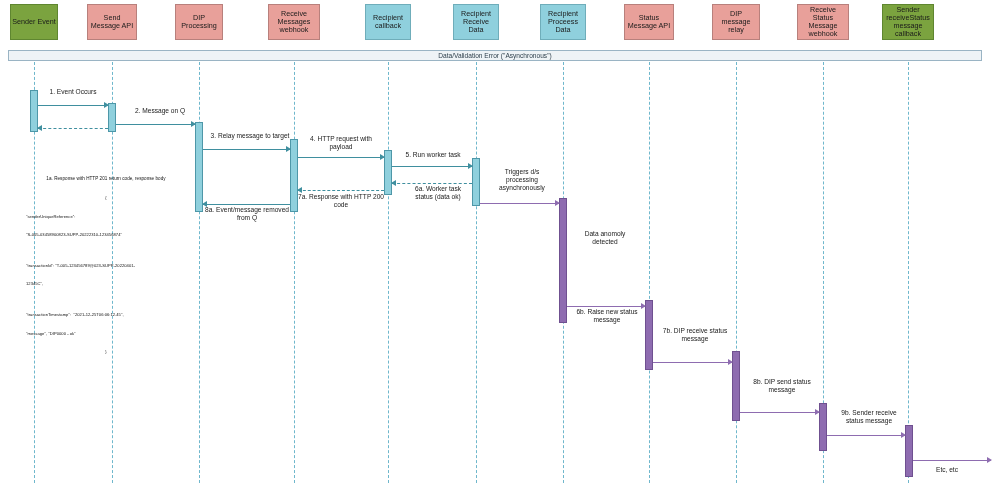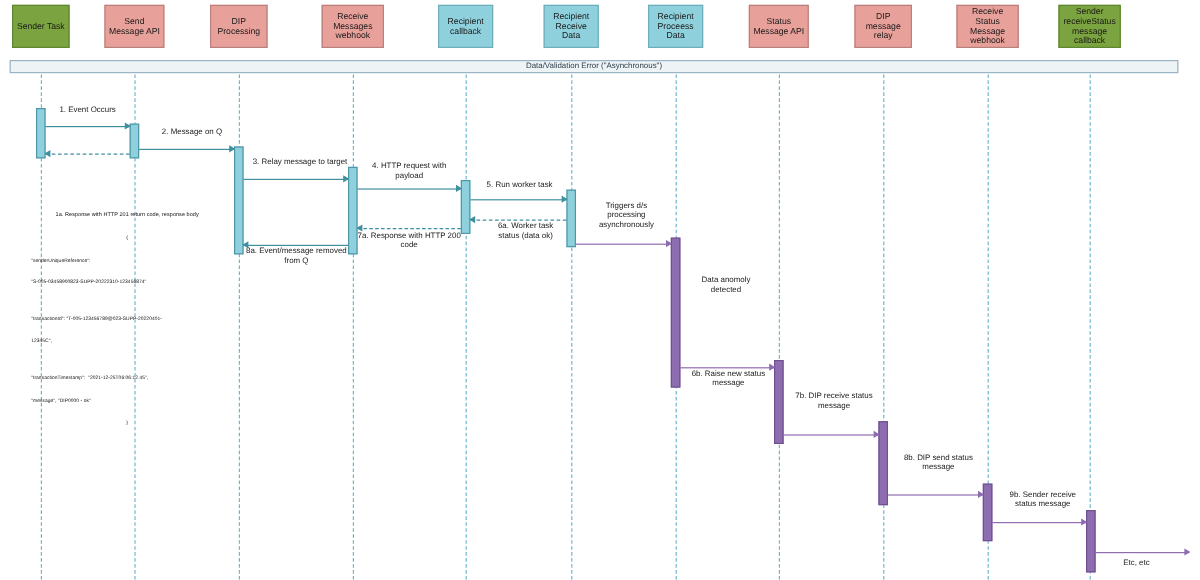--- a/index.html
+++ b/index.html
@@ -50,21 +50,21 @@
   #jsonblock{position:absolute;font-size:4.1px;line-height:1.5;color:#111;
              white-space:pre;letter-spacing:0.01em;}
   #jsonblock .ctr{display:block;text-align:center;}
 </style>
 </head>
 <body>
 
 <div id="canvas">
 
   <div class="phead green" style="left:10px;top:4px;width:48px;height:36px;">
-    <span>Sender  Task</span>
+    <span>Sender  Event</span>
   </div>
   <div class="phead red" style="left:87px;top:4px;width:50px;height:36px;">
     <span>Send<br>Message API</span>
   </div>
   <div class="phead red" style="left:175px;top:4px;width:48px;height:36px;">
     <span>DIP<br>Processing</span>
   </div>
   <div class="phead red" style="left:268px;top:4px;width:52px;height:36px;">
     <span>Receive<br>Messages<br>webhook</span>
   </div>

